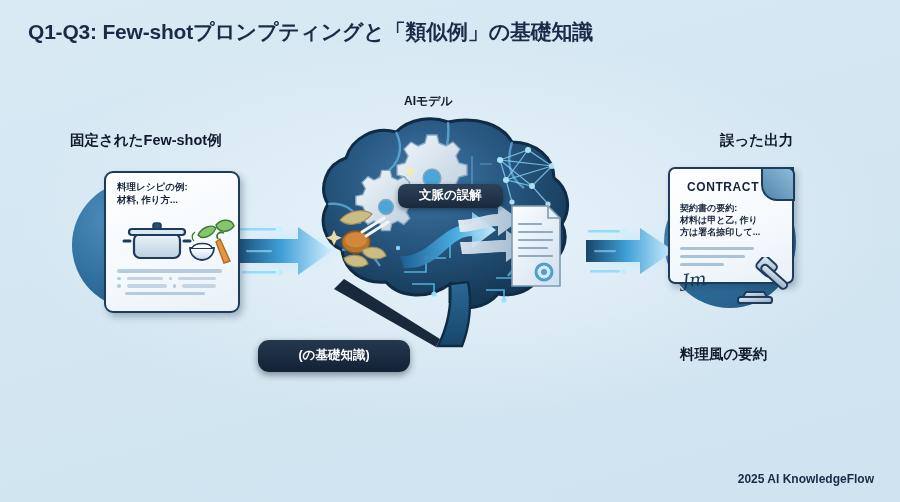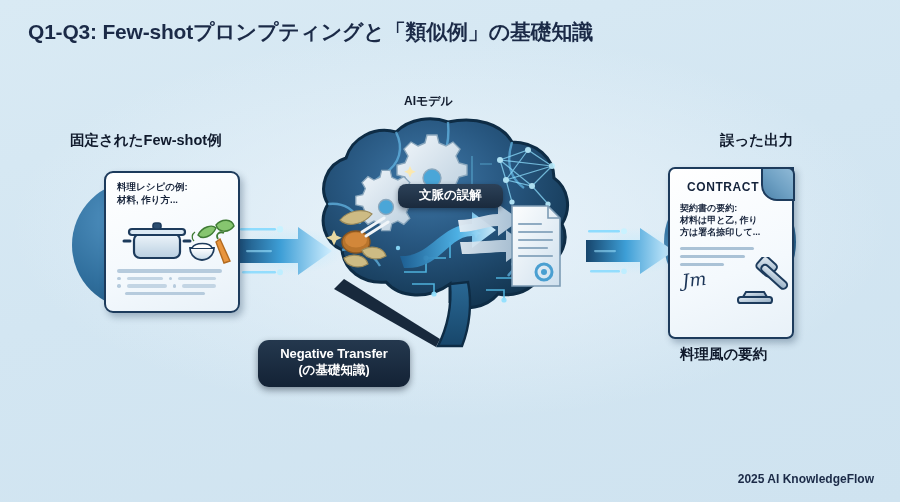--- a/index.html
+++ b/index.html
@@ -70,21 +70,21 @@
   }
   .recipe-art { position:absolute; left:6px; top:44px; width:124px; height:50px; }
   .recipe-lines { position:absolute; left:11px; top:96px; width:114px; }
   .rl { height:3.5px; border-radius:2px; background:#b6cbdd; margin-bottom:4px; }
   .rl-row { display:flex; gap:6px; align-items:center; margin-bottom:4px; }
   .rl-dot { width:3.5px; height:3.5px; border-radius:50%; background:#b6cbdd; flex:0 0 auto; }
   .rl-seg { height:3.5px; border-radius:2px; background:#c3d5e4; }
 
   
   .card-contract {
-    left:668px; top:167px; width:126px; height:172px;
+    left:668px; top:167px; width:126px; height:117px;
     border-radius:7px 0 7px 7px;
   }
   .fold {
     position:absolute; right:-2.5px; top:-2.5px;
     width:34px; height:34px;
     background:linear-gradient(225deg,#8fb9d6 0%,#6fa1c4 50%,#4e84ab 100%);
     border:2.5px solid #1d3b5c;
     border-radius:0 7px 0 16px;
   }
   .contract-title {
@@ -431,17 +431,16 @@
     </svg>
   </div>
 
   <div class="pill pill-ctx">文脈の誤解</div>
 
   <svg class="pointer" viewBox="0 0 110 95">
     <path d="M106 92 L4 34 L14 24 L110 84 Z" fill="#18293c"></path>
   </svg>
 
   <div class="callout">
-    <div class="l1">Negative Transfer</div>
     <div class="l2">(の基礎知識)</div>
   </div>
 
 </div>
 
 </body></html>

